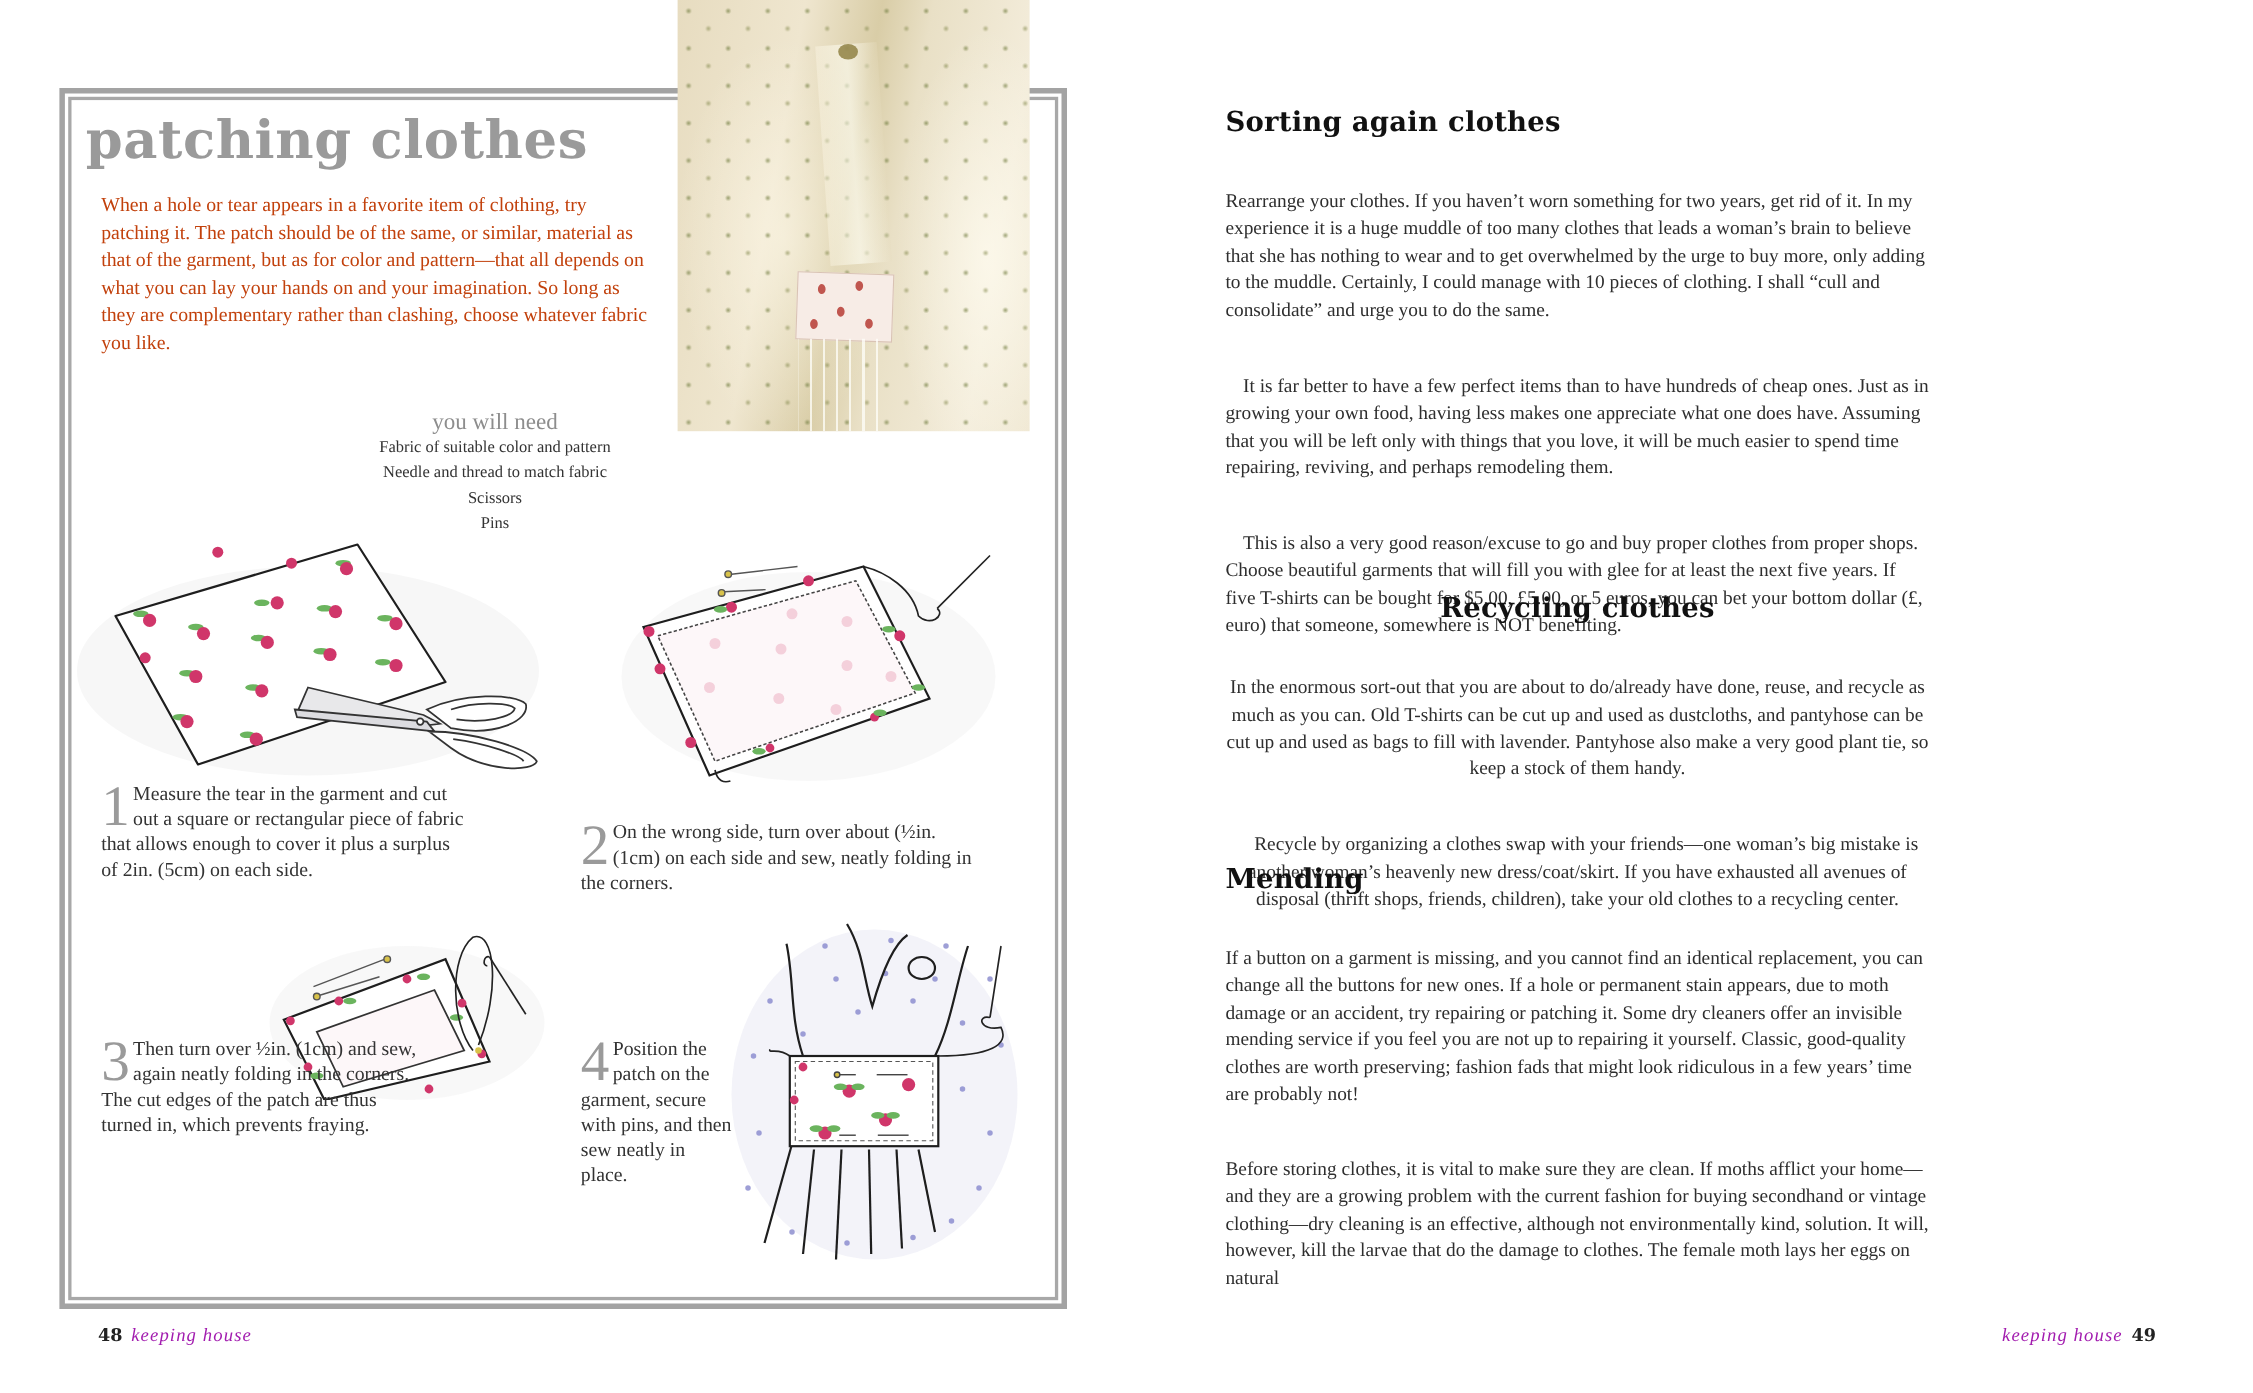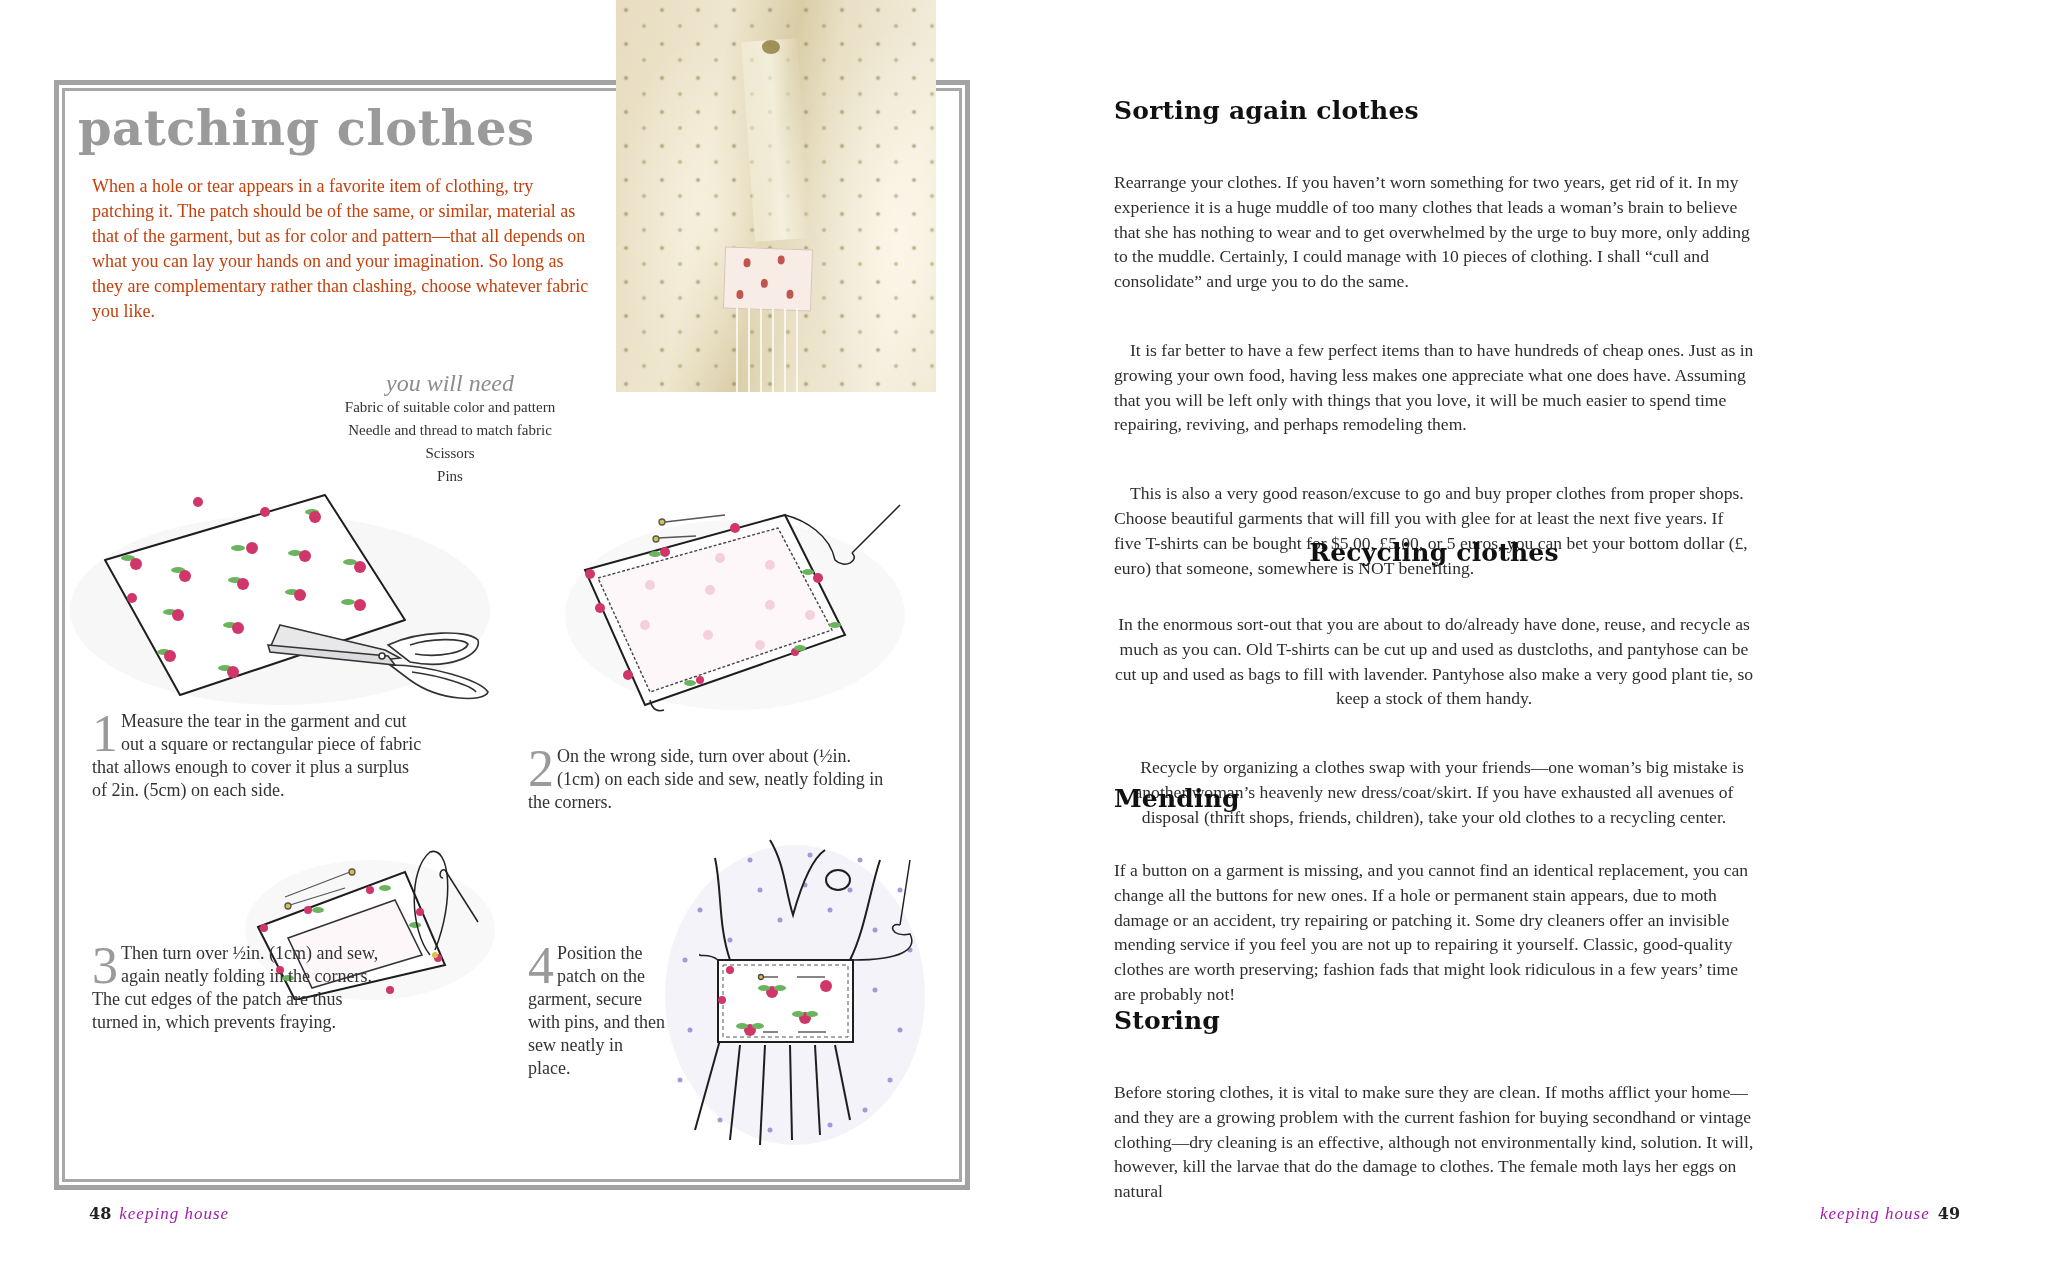--- a/index.html
+++ b/index.html
@@ -55,21 +55,21 @@
     position: absolute; left: 78px; top: 100px; font-size: 48px; font-weight: bold;
     color: #9a9a9a; letter-spacing: 0.5px;
     font-family: "DejaVu Serif", "Liberation Serif", serif;
   }
   .intro {
     position: absolute; left: 92px; top: 174px; width: 500px; font-size: 18px; line-height: 25px; color: #c2410c;
   }
   .needs {
     position: absolute; left: 300px; top: 370px; width: 300px; text-align: center; color: #333;
   }
-  .needs .needs-title { font-style: italic; font-size: 24px; color: #8d8d8d; line-height: 26px; }
+  .needs .needs-title { font-size: 21px; color: #8d8d8d; line-height: 26px; }
   .needs .needs-item { font-size: 15px; line-height: 23px; }
 
   .step { position: absolute; font-size: 18px; line-height: 23px; color: #333; }
   .step .num {
     float: left; font-size: 52px; line-height: 44px; color: #9a9a9a; margin-right: 3px; margin-top: 2px;
     font-family: "Liberation Serif", serif;
   }
   .step1 { left: 92px; top: 710px; width: 330px; }
   .step2 { left: 528px; top: 745px; width: 370px; }
   .step3 { left: 92px; top: 942px; width: 300px; }
@@ -361,20 +361,19 @@
   <div class="section sec-recycling">
     <h2>Recycling clothes</h2>
     <p>In the enormous sort-out that you are about to do/already have done, reuse, and recycle as much as you can. Old T-shirts can be cut up and used as dustcloths, and pantyhose can be cut up and used as bags to fill with lavender. Pantyhose also make a very good plant tie, so keep a stock of them handy.</p>
     <p class="indent">Recycle by organizing a clothes swap with your friends—one woman’s big mistake is another woman’s heavenly new dress/coat/skirt. If you have exhausted all avenues of disposal (thrift shops, friends, children), take your old clothes to a recycling center.</p>
   </div>
   <div class="section sec-mending">
     <h2>Mending</h2>
     <p>If a button on a garment is missing, and you cannot find an identical replacement, you can change all the buttons for new ones. If a hole or permanent stain appears, due to moth damage or an accident, try repairing or patching it. Some dry cleaners offer an invisible mending service if you feel you are not up to repairing it yourself. Classic, good-quality clothes are worth preserving; fashion fads that might look ridiculous in a few years’ time are probably not!</p>
   </div>
   <div class="section sec-storing">
-    <h2>Storing</h2>
     <p>Before storing clothes, it is vital to make sure they are clean. If moths afflict your home—and they are a growing problem with the current fashion for buying secondhand or vintage clothing—dry cleaning is an effective, although not environmentally kind, solution. It will, however, kill the larvae that do the damage to clothes. The female moth lays her eggs on natural</p>
   </div>
 </div>
 
 <div class="folio-right">
   <span class="folio-label">keeping house</span><span class="folio-num">49</span>
 </div>
 
 </body></html>

